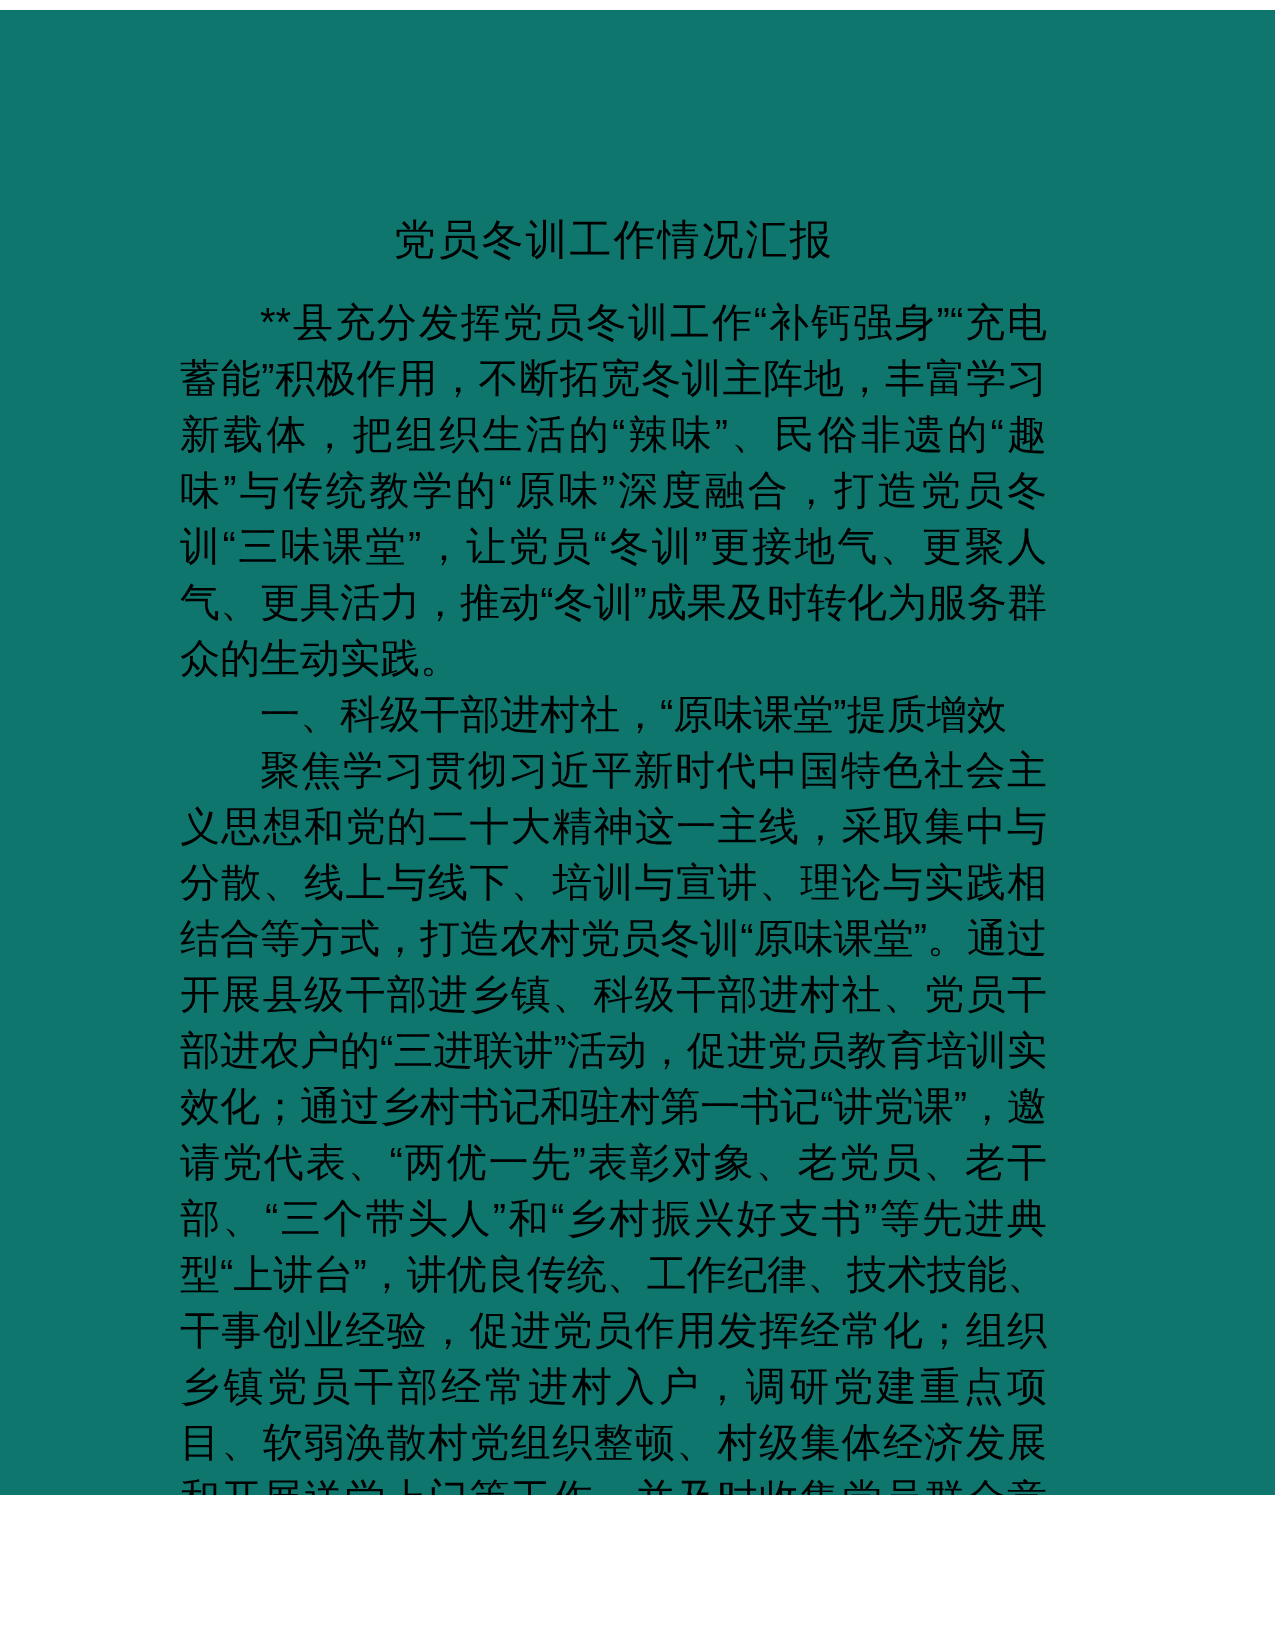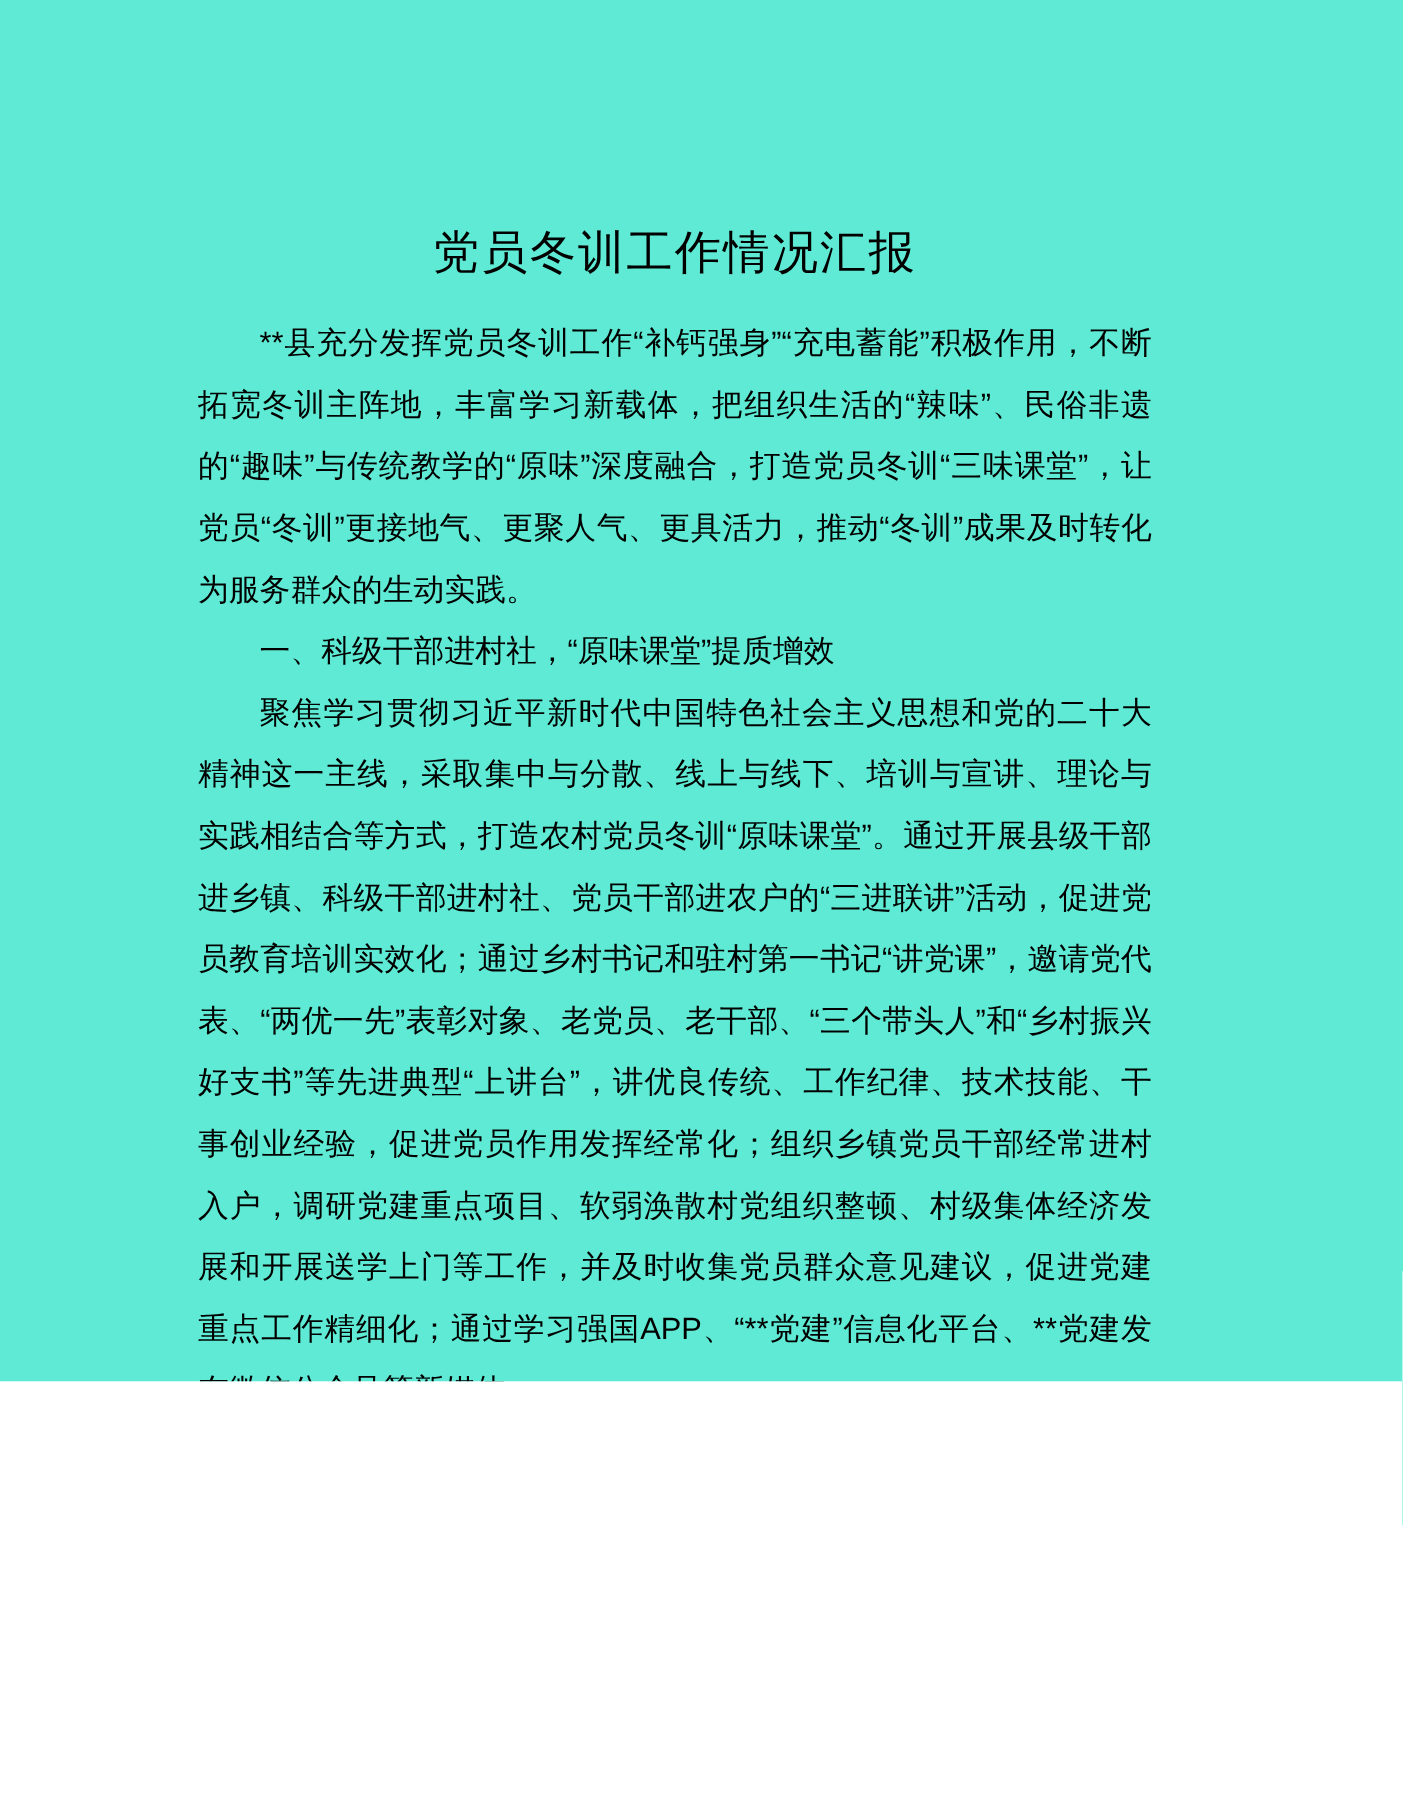--- a/index.html
+++ b/index.html
@@ -2,39 +2,39 @@
 <html><head>
 <meta charset="utf-8">
 <style>
   * { margin: 0; padding: 0; box-sizing: border-box; }
   html, body {
     background: #ffffff;
   }
   .page {
     position: relative;
     width: 1275px;
-    height: 1256px;
-    margin: 0 auto;
-    background: #5eead4;
+    height: 1485px;
+    margin: 10px auto;
+    background: #0f766e;
     color: #000000;
     padding: 202px 228px 0 180px;
     overflow: hidden;
     font-family: "Liberation Sans", "DejaVu Sans", sans-serif;
   }
   .doc-title {
     text-align: center;
     font-size: 42px;
     line-height: 56px;
     font-weight: 400;
     letter-spacing: 2px;
     margin-bottom: 26px;
     white-space: nowrap;
   }
   .doc-body p {
-    font-size: 28px;
+    font-size: 40px;
     line-height: 56px;
     text-align: justify;
     text-indent: 2em;
     font-weight: 400;
     word-break: break-all;
   }
 </style>
 </head>
 <body>
 

